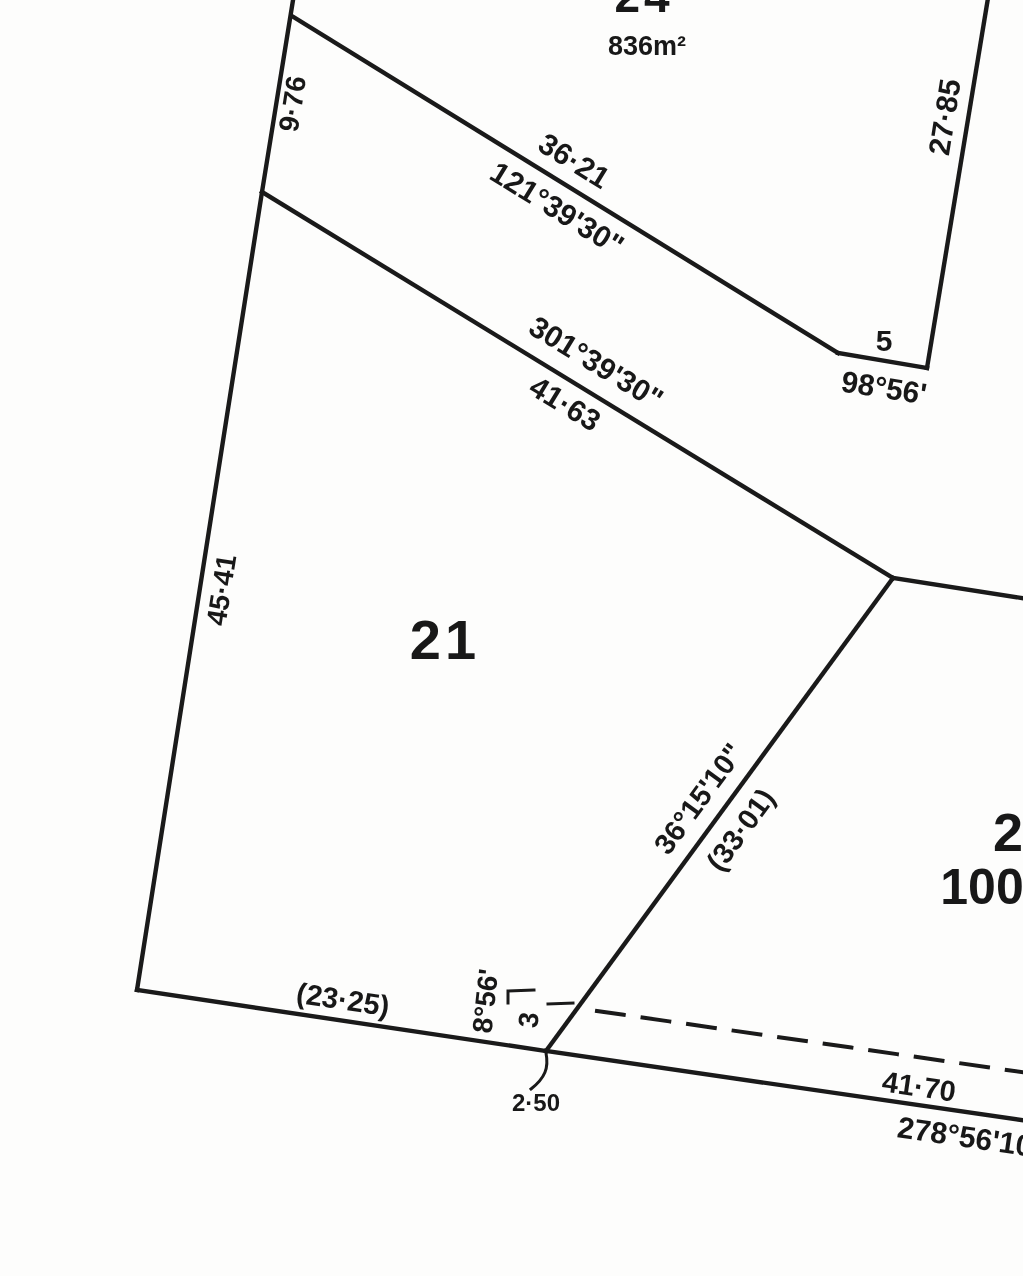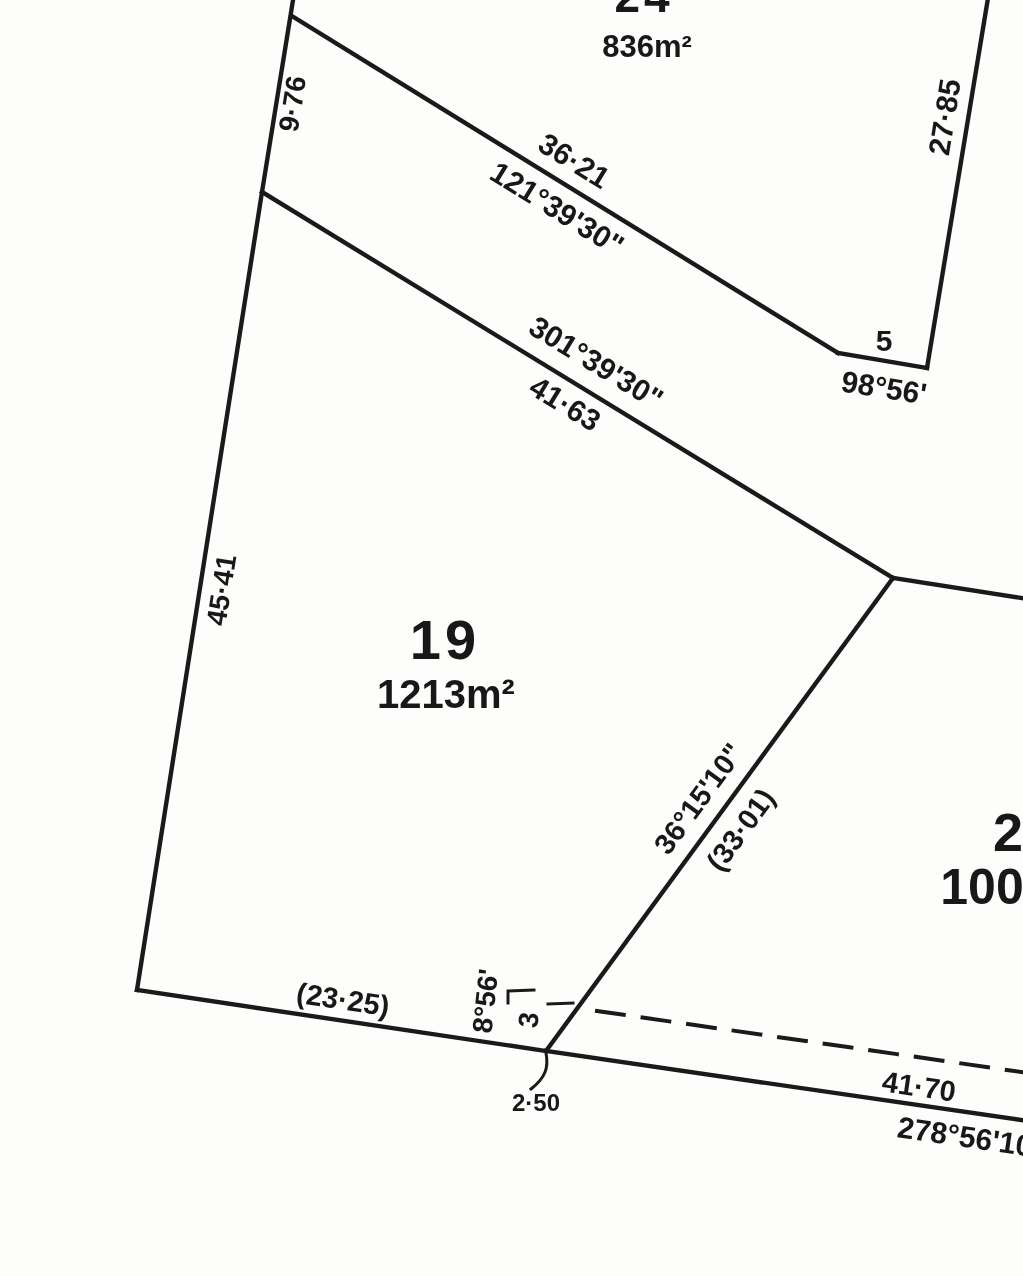--- a/index.html
+++ b/index.html
@@ -51,39 +51,38 @@
     <path d="M 893 578 L 1028 599"></path>
     <path d="M 893 578 L 546 1051"></path>
     <path d="M 137 990 L 546 1051"></path>
     <path d="M 546 1051 L 1028 1121"></path>
     <path class="dashed" d="M 597 1011 L 1028 1073"></path>
     <path class="thin" d="M 508 1003 L 508 991 L 534 990 M 548 1004 L 573 1003"></path>
     <path class="thin" d="M 546 1053 C 549 1068 545 1078 531 1089"></path>
   </svg>
 
   <div class="lbl lot-num" style="left:644px; top:-4px; font-size:46px;">24</div>
-  <div class="lbl" style="left:647px; top:46px; font-size:31px;">836m²</div>
+  <div class="lbl" style="left:647px; top:46px; font-size:27px;">836m²</div>
 
   <div class="lbl" style="left:293px; top:104px; --r:-81deg; font-size:28px;">9·76</div>
 
   <div class="lbl" style="left:574px; top:161px; --r:31.7deg; font-size:30px;">36·21</div>
   <div class="lbl" style="left:557px; top:209px; --r:31.7deg; font-size:30px;">121°39'30"</div>
 
   <div class="lbl" style="left:945px; top:117px; --r:-81deg; font-size:30px;">27·85</div>
 
   <div class="lbl" style="left:884px; top:341px; font-size:30px;">5</div>
   <div class="lbl" style="left:884px; top:388px; --r:9deg; font-size:30px;">98°56'</div>
 
   <div class="lbl" style="left:596px; top:363px; --r:31.4deg; font-size:30px;">301°39'30"</div>
   <div class="lbl" style="left:565px; top:404px; --r:31.4deg; font-size:30px;">41·63</div>
 
   <div class="lbl" style="left:222px; top:590px; --r:-81deg; font-size:28px;">45·41</div>
 
-  <div class="lbl lot-num" style="left:445px; top:640px; font-size:56px;">19</div>
-  <div class="lbl" style="left:446px; top:694px; font-size:40px;">1213m²</div>
+  <div class="lbl lot-num" style="left:445px; top:640px; font-size:56px;">21</div>
 
   <div class="lbl" style="left:699px; top:799px; --r:-53.7deg; font-size:29px;">36°15'10"</div>
   <div class="lbl" style="left:741px; top:830px; --r:-53.7deg; font-size:29px;">(33·01)</div>
 
   <div class="lbl" style="left:1008px; top:832px; font-size:54px;">2</div>
   <div class="lbl" style="left:982px; top:887px; font-size:50px;">100</div>
 
   <div class="lbl" style="left:343px; top:1000px; --r:8.5deg; font-size:29px;">(23·25)</div>
 
   <div class="lbl" style="left:486px; top:1001px; --r:-84deg; font-size:28px;">8°56'</div>

